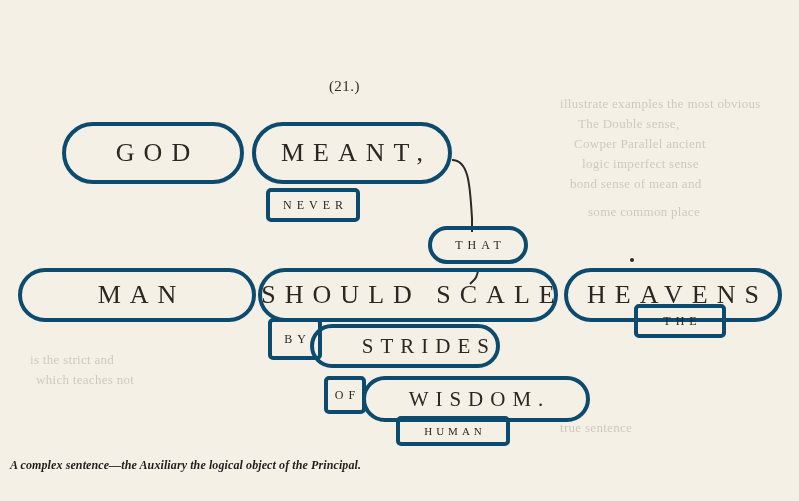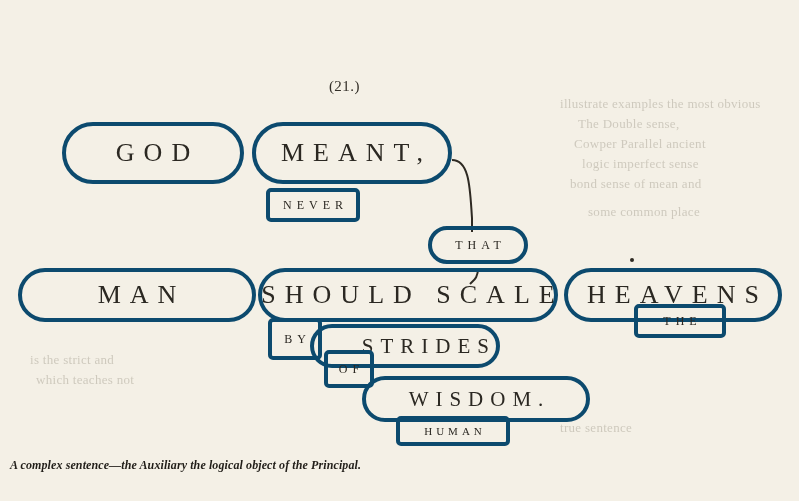--- a/index.html
+++ b/index.html
@@ -198,21 +198,21 @@
     </div>
 
     <div class="node rect small" style="left:268px; top:218px; width:54px;  height:42px;">
       <span>BY</span>
     </div>
 
     <div class="node pill mid" style="left:310px; top:224px; width:190px; height:44px;justify-content:flex-end;">
       <span>STRIDES</span>
     </div>
 
-    <div class="node rect small" style="left:324px; top:250px; width:50px;  height:38px;">
+    <div class="node rect small" style="left:324px; top:276px; width:42px;  height:38px;">
       <span>OF</span>
     </div>
 
     <div class="node pill mid" style="left:362px; top:276px; width:228px; height:46px;">
       <span>WISDOM.</span>
     </div>
 
     <div class="node rect tiny" style="left:396px; top:316px; width:114px; height:30px;">
       <span>HUMAN</span>
     </div>

